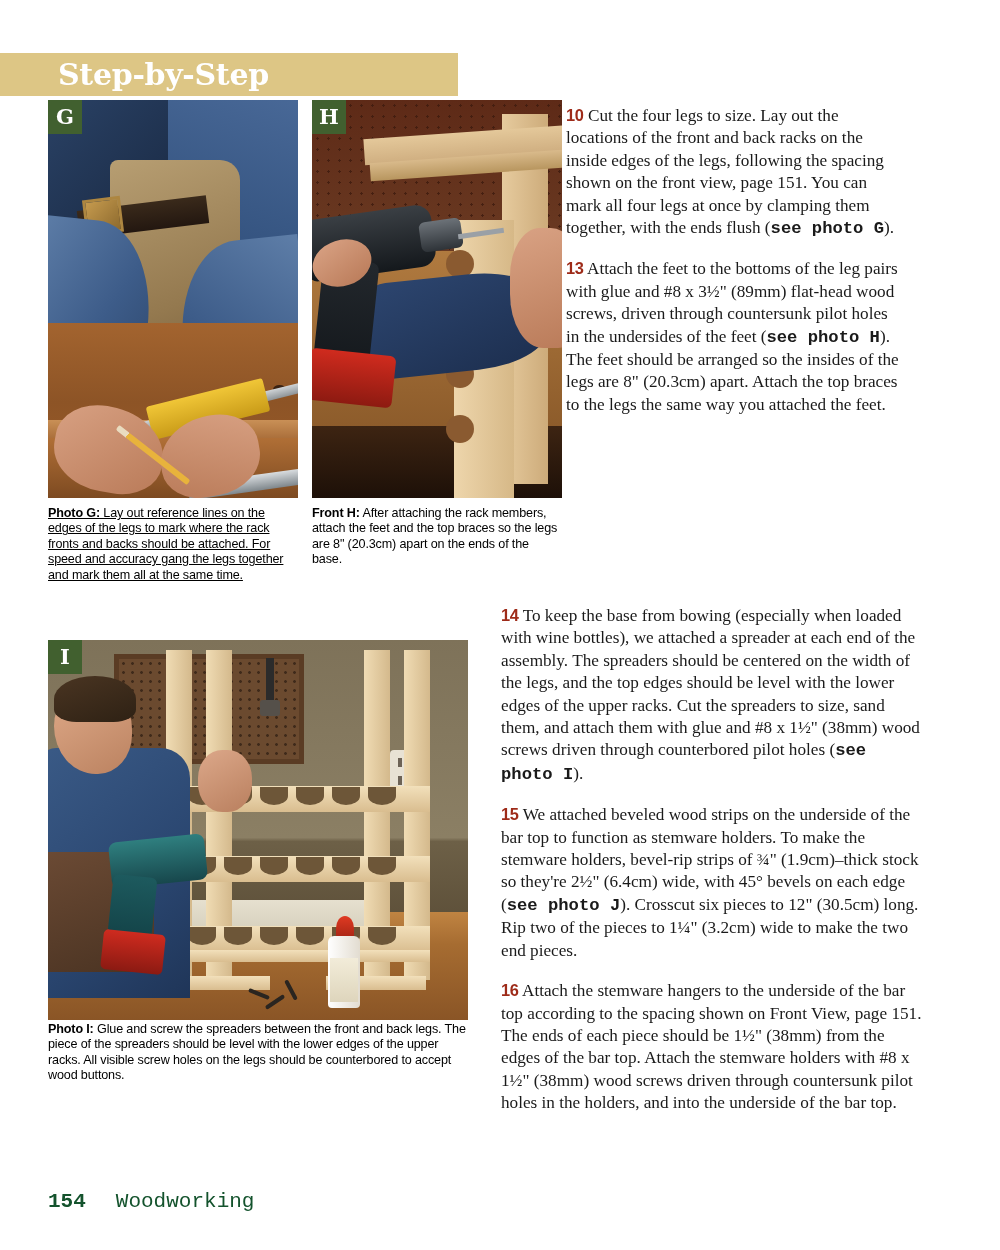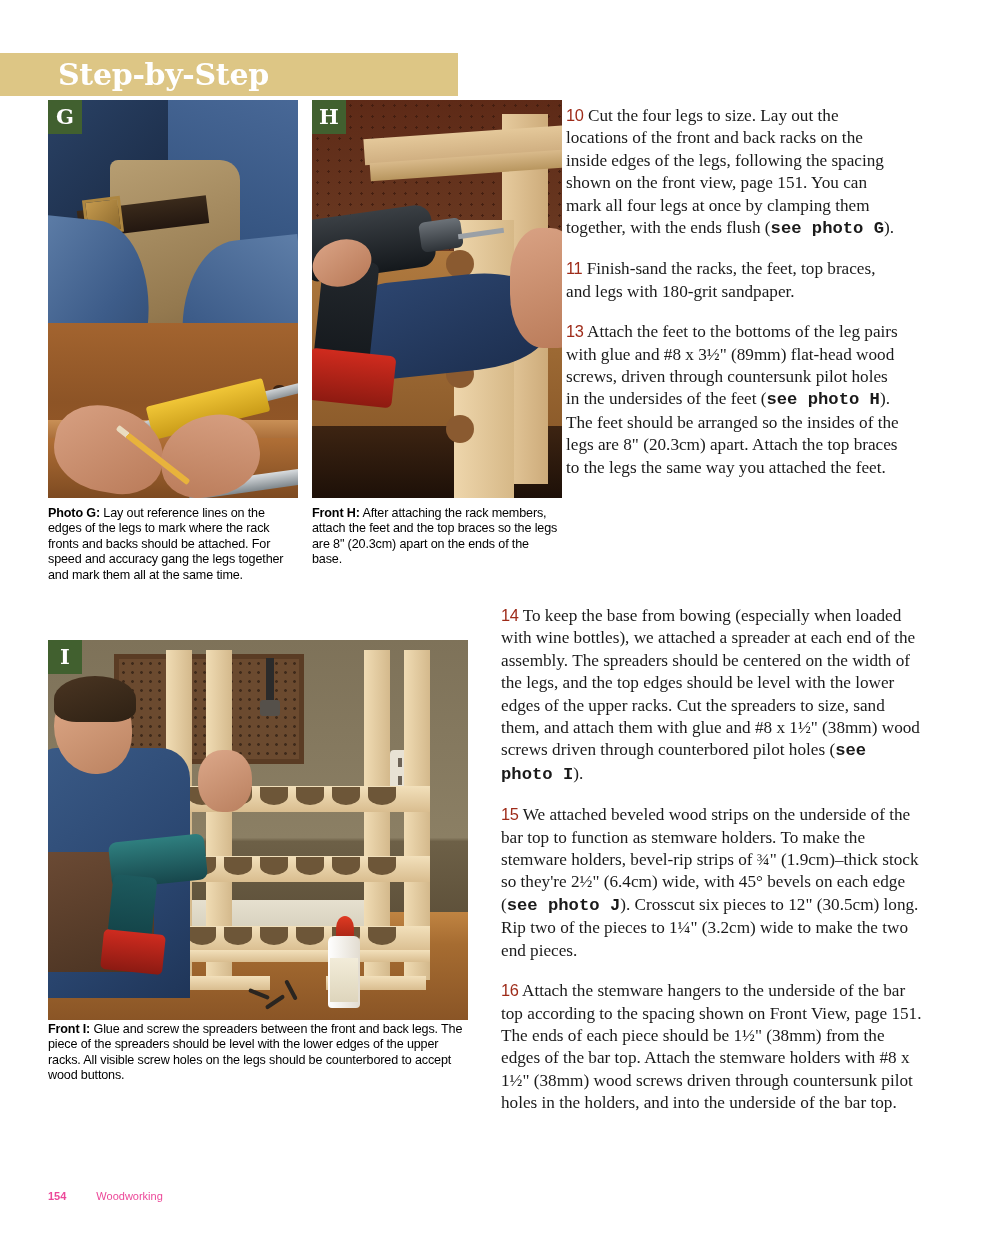--- a/index.html
+++ b/index.html
@@ -185,37 +185,37 @@
   
   .caption {
     position: absolute;
     font-family: "Liberation Sans", sans-serif;
     font-size: 12.6px;
     line-height: 15.4px;
     color: #000000;
     letter-spacing: -0.15px;
   }
   .caption b { font-weight: bold; }
-  #caption-g { left: 48px; top: 506px; width: 252px; }
+  #caption-g { left: 48px; top: 506px; width: 252px; text-decoration: underline; }
   #caption-h { left: 312px; top: 506px; width: 250px; }
   #caption-i { left: 48px; top: 1022px; width: 424px; }
 
   
   .step {
     font-family: "Liberation Serif", serif;
     font-size: 17.2px;
     line-height: 22.4px;
     color: #1a1a1a;
     margin: 0 0 17px 0;
     text-align: left;
   }
   .step:last-child { margin-bottom: 0; }
   .stepnum {
     font-family: "Liberation Sans", sans-serif;
-    font-weight: normal;
+    font-weight: bold;
     font-size: 16.4px;
     color: #9e2b19;
     letter-spacing: -0.3px;
   }
   .step b { font-weight: bold; font-family: Liberation Mono, monospace; }
 
   #col-right {
     position: absolute;
     left: 566px;
     top: 104px;
@@ -234,23 +234,23 @@
     color: #000000;
     margin: 0 0 3px 0;
     letter-spacing: -0.4px;
   }
 
   
   #footer {
     position: absolute;
     left: 48px;
     top: 1190px;
-    font-family: Liberation Sans, sans-serif;
-    font-size: 11px;
-    color: #ec4899;
+    font-family: Liberation Mono, monospace;
+    font-size: 21px;
+    color: #14532d;
   }
   #footer .page-num { font-weight: bold; margin-right: 30px; }
 </style>
 </head>
 <body>
 
 <div class="header-banner"></div>
 <div class="header-banner-title">Step-by-Step</div>
 
 <div class="photo" id="photo-g">
@@ -377,29 +377,26 @@
 
 <div class="caption" id="caption-g">
   <b>Photo G:</b><span> Lay out reference lines on the edges of the legs to mark where the rack fronts and backs should be attached. For speed and accuracy gang the legs together and mark them all at the same time.</span>
 </div>
 
 <div class="caption" id="caption-h">
   <b>Front H:</b><span> After attaching the rack members, attach the feet and the top braces so the legs are 8" (20.3cm) apart on the ends of the base.</span>
 </div>
 
 <div class="caption" id="caption-i">
-  <b>Front I:</b><span> Glue and screw the spreaders between the front and back legs. The piece of the spreaders should be level with the lower edges of the upper racks. All visible screw holes on the legs should be counterbored to accept wood buttons.</span>
+  <b>Photo I:</b><span> Glue and screw the spreaders between the front and back legs. The piece of the spreaders should be level with the lower edges of the upper racks. All visible screw holes on the legs should be counterbored to accept wood buttons.</span>
 </div>
 
 <div id="col-right">
   <p class="step">
     <span class="stepnum">10</span><span> Cut the four legs to size. Lay out the locations of the front and back racks on the inside edges of the legs, following the spacing shown on the front view, page 151. You can mark all four legs at once by clamping them together, with the ends flush (</span><b>see photo G</b><span>).</span>
-  </p>
-  <p class="step">
-    <span class="stepnum">11</span><span> Finish-sand the racks, the feet, top braces, and legs with 180-grit sandpaper.</span>
   </p>
   <p class="step">
     <span class="stepnum">13</span><span> Attach the feet to the bottoms of the leg pairs with glue and #8 x 3½" (89mm) flat-head wood screws, driven through countersunk pilot holes in the undersides of the feet (</span><b>see photo H</b><span>). The feet should be arranged so the insides of the legs are 8" (20.3cm) apart. Attach the top braces to the legs the same way you attached the feet.</span>
   </p>
 </div>
 
 <div id="col-wide">
   <p class="step">
     <span class="stepnum">14</span><span> To keep the base from bowing (especially when loaded with wine bottles), we attached a spreader at each end of the assembly. The spreaders should be centered on the width of the legs, and the top edges should be level with the lower edges of the upper racks. Cut the spreaders to size, sand them, and attach them with glue and #8 x 1½" (38mm) wood screws driven through counterbored pilot holes (</span><b>see photo I</b><span>).</span>
   </p>

